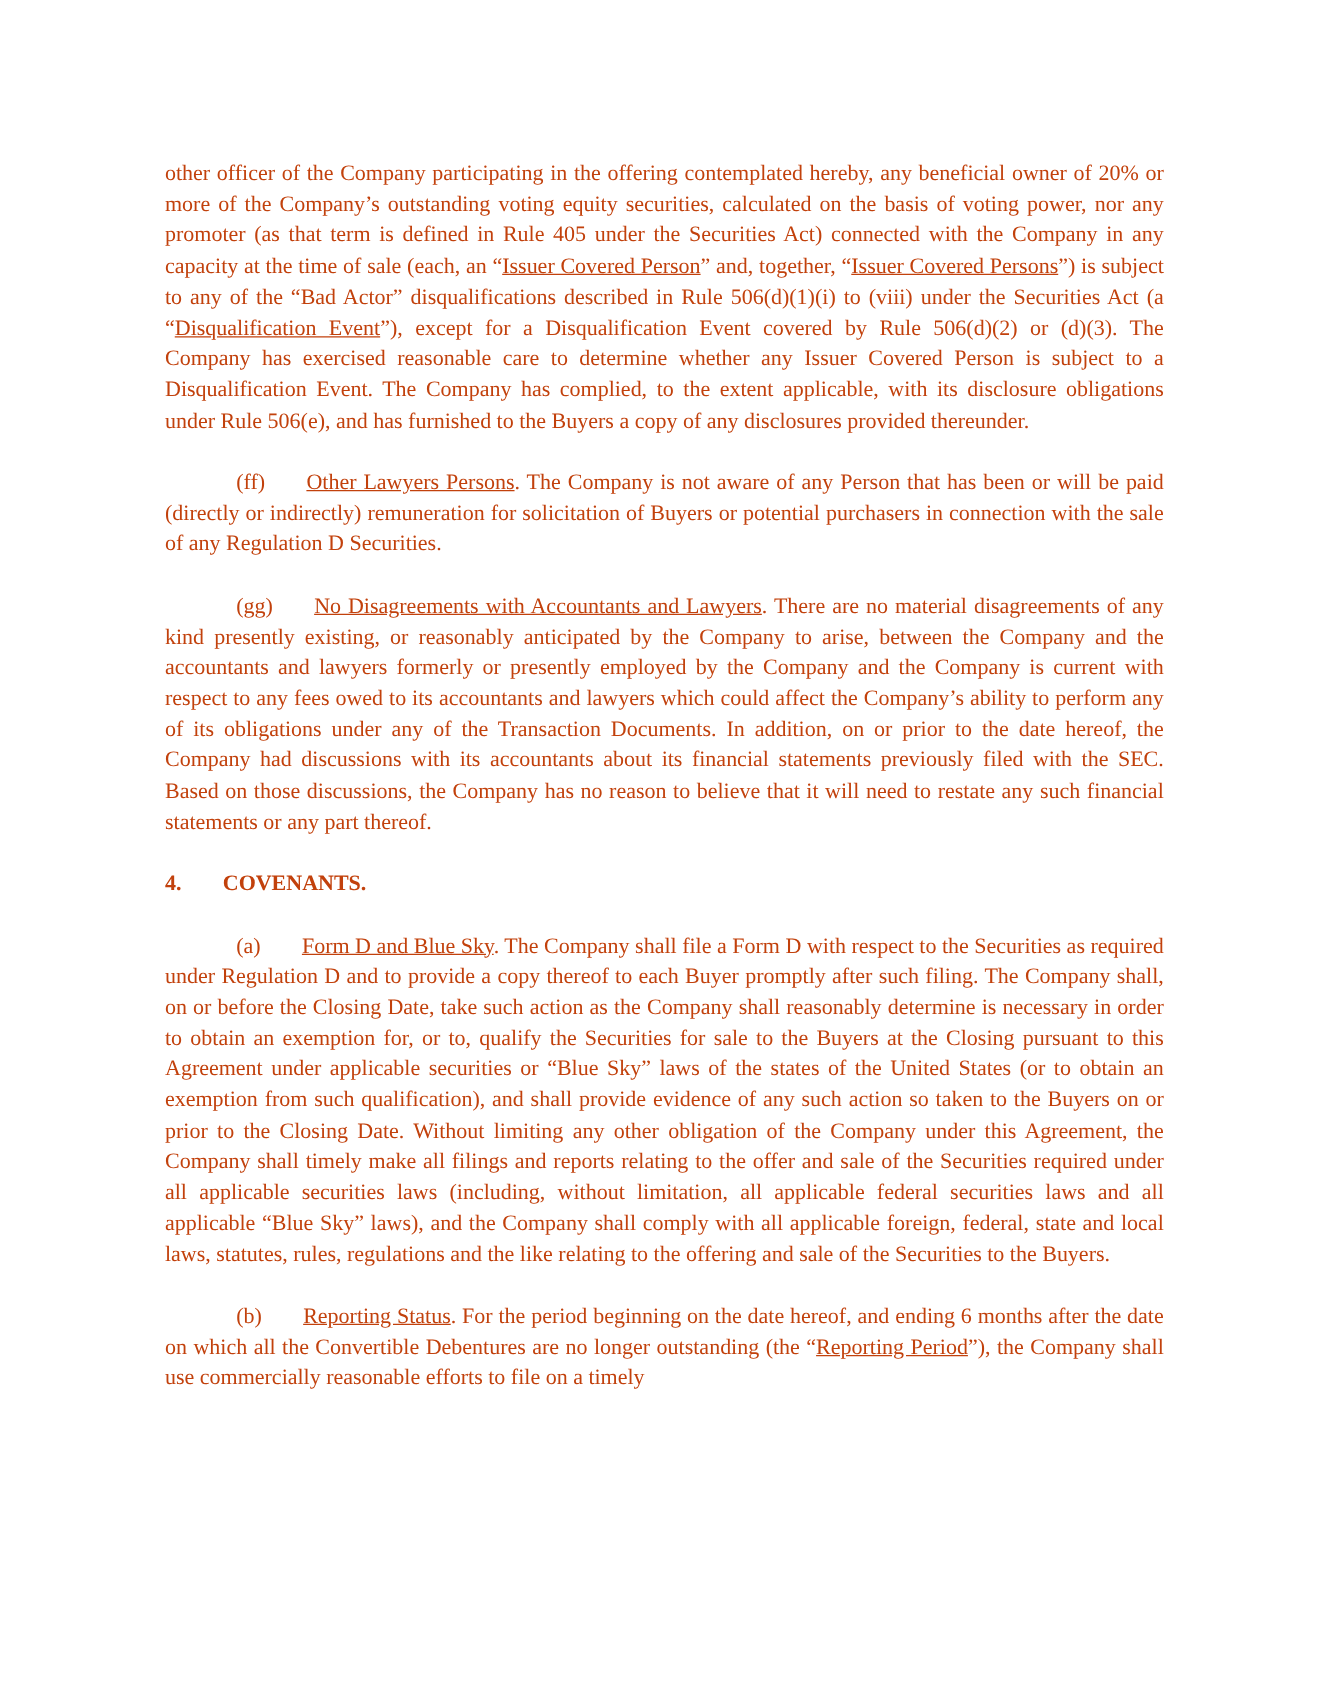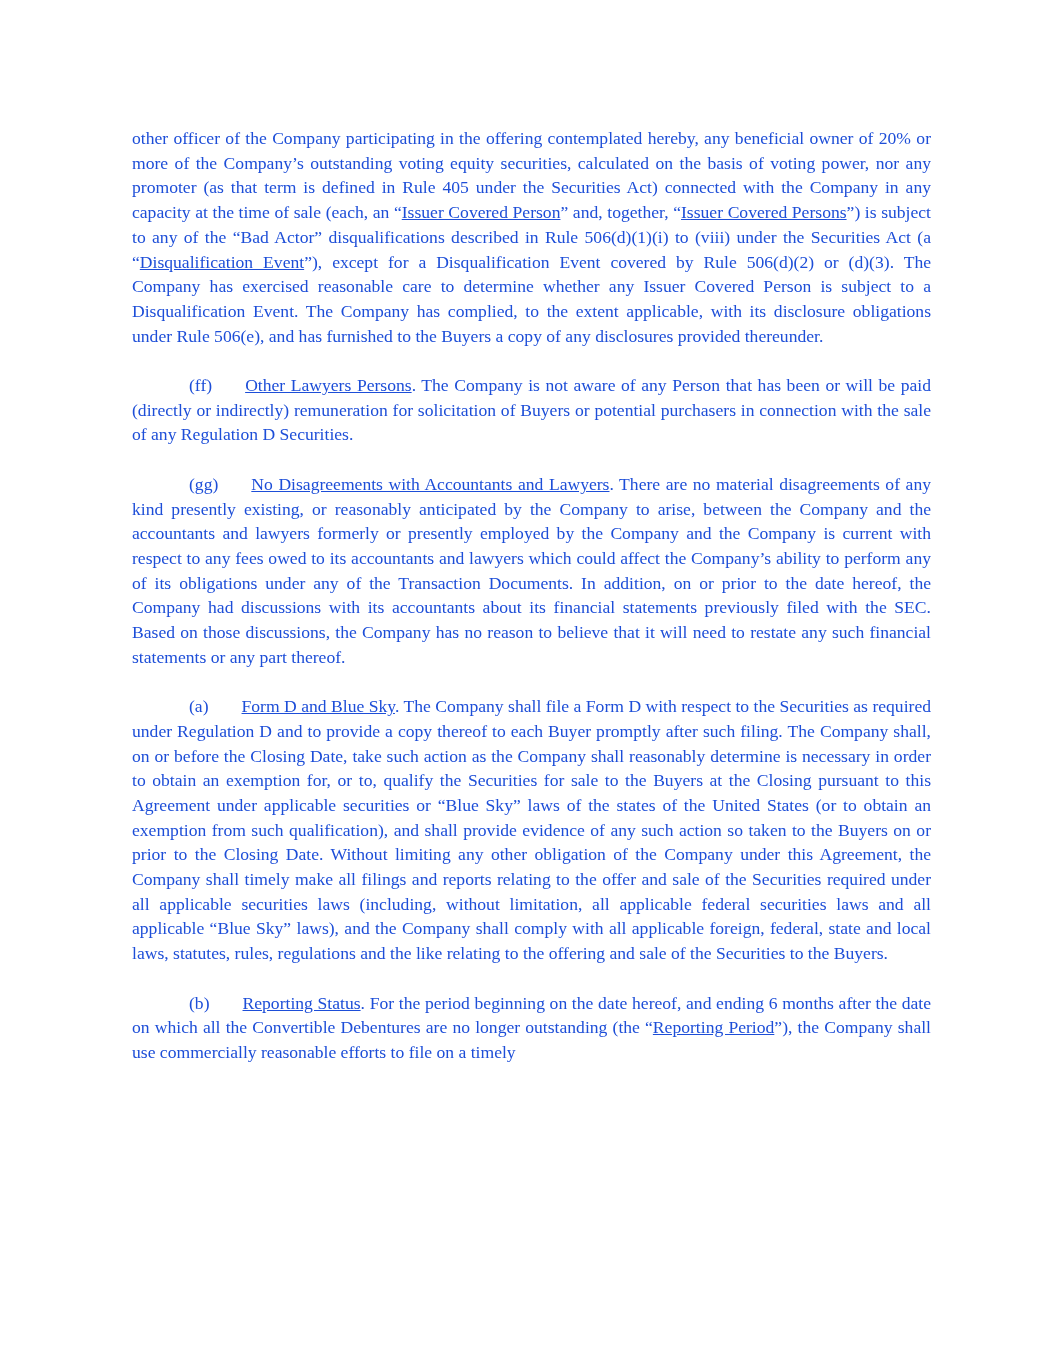--- a/index.html
+++ b/index.html
@@ -10,21 +10,21 @@
   .page {
     position: relative;
     width: 1055px;
     height: 1365px;
     background: #ffffff;
     box-sizing: border-box;
     padding: 126px 124px 40px 132px;
     font-family: "Liberation Serif", "DejaVu Serif", serif;
     font-size: 17.6px;
     line-height: 24.7px;
-    color: #1d4ed8;
+    color: #c2410c;
     overflow: hidden;
   }
   .para {
     margin: 0 0 24.7px 0;
     text-align: justify;
   }
   .para.indented {
     text-indent: 57px;
   }
   .para.heading {
@@ -40,16 +40,17 @@
   .b { font-weight: bold; }
 </style>
 </head>
 <body>
 
 <div class="page">
   <div id="doc-body">
       <p class="para"><span>other officer of the Company participating in the offering contemplated hereby, any beneficial owner of 20% or more of the Company’s outstanding voting equity securities, calculated on the basis of voting power, nor any promoter (as that term is defined in Rule 405 under the Securities Act) connected with the Company in any capacity at the time of sale (each, an “</span><span class="u">Issuer Covered Person</span><span>” and, together, “</span><span class="u">Issuer Covered Persons</span><span>”) is subject to any of the “Bad Actor” disqualifications described in Rule 506(d)(1)(i) to (viii) under the Securities Act (a “</span><span class="u">Disqualification Event</span><span>”), except for a Disqualification Event covered by Rule 506(d)(2) or (d)(3).  The Company has exercised reasonable care to determine whether any Issuer Covered Person is subject to a Disqualification Event. The Company has complied, to the extent applicable, with its disclosure obligations under Rule 506(e), and has furnished to the Buyers a copy of any disclosures provided thereunder.</span></p>
       <p class="para indented"><span>(ff)</span><span class="tab"></span><span class="u">Other Lawyers Persons</span><span>. The Company is not aware of any Person that has been or will be paid (directly or indirectly) remuneration for solicitation of Buyers or potential purchasers in connection with the sale of any Regulation D Securities.</span></p>
       <p class="para indented"><span>(gg)</span><span class="tab"></span><span class="u">No Disagreements with Accountants and Lawyers</span><span>. There are no material disagreements of any kind presently existing, or reasonably anticipated by the Company to arise, between the Company and the accountants and lawyers formerly or presently employed by the Company and the Company is current with respect to any fees owed to its accountants and lawyers which could affect the Company’s ability to perform any of its obligations under any of the Transaction Documents.  In addition, on or prior to the date hereof, the Company had discussions with its accountants about its financial statements previously filed with the SEC.  Based on those discussions, the Company has no reason to believe that it will need to restate any such financial statements or any part thereof.</span></p>
+      <p class="para heading"><span class="b">4.</span><span class="tab"></span><span class="b">COVENANTS.</span></p>
       <p class="para indented"><span>(a)</span><span class="tab"></span><span class="u">Form D and Blue Sky</span><span>.  The Company shall file a Form D with respect to the Securities as required under Regulation D and to provide a copy thereof to each Buyer promptly after such filing.  The Company shall, on or before the Closing Date, take such action as the Company shall reasonably determine is necessary in order to obtain an exemption for, or to, qualify the Securities for sale to the Buyers at the Closing pursuant to this Agreement under applicable securities or “Blue Sky” laws of the states of the United States (or to obtain an exemption from such qualification), and shall provide evidence of any such action so taken to the Buyers on or prior to the Closing Date. Without limiting any other obligation of the Company under this Agreement, the Company shall timely make all filings and reports relating to the offer and sale of the Securities required under all applicable securities laws (including, without limitation, all applicable federal securities laws and all applicable “Blue Sky” laws), and the Company shall comply with all applicable foreign, federal, state and local laws, statutes, rules, regulations and the like relating to the offering and sale of the Securities to the Buyers.</span></p>
       <p class="para indented"><span>(b)</span><span class="tab"></span><span class="u">Reporting Status</span><span>. For the period beginning on the date hereof, and ending 6 months after the date on which all the Convertible Debentures are no longer outstanding (the “</span><span class="u">Reporting Period</span><span>”), the Company shall use commercially reasonable efforts to file on a timely</span></p>
     </div>
 </div>
 
 </body></html>

